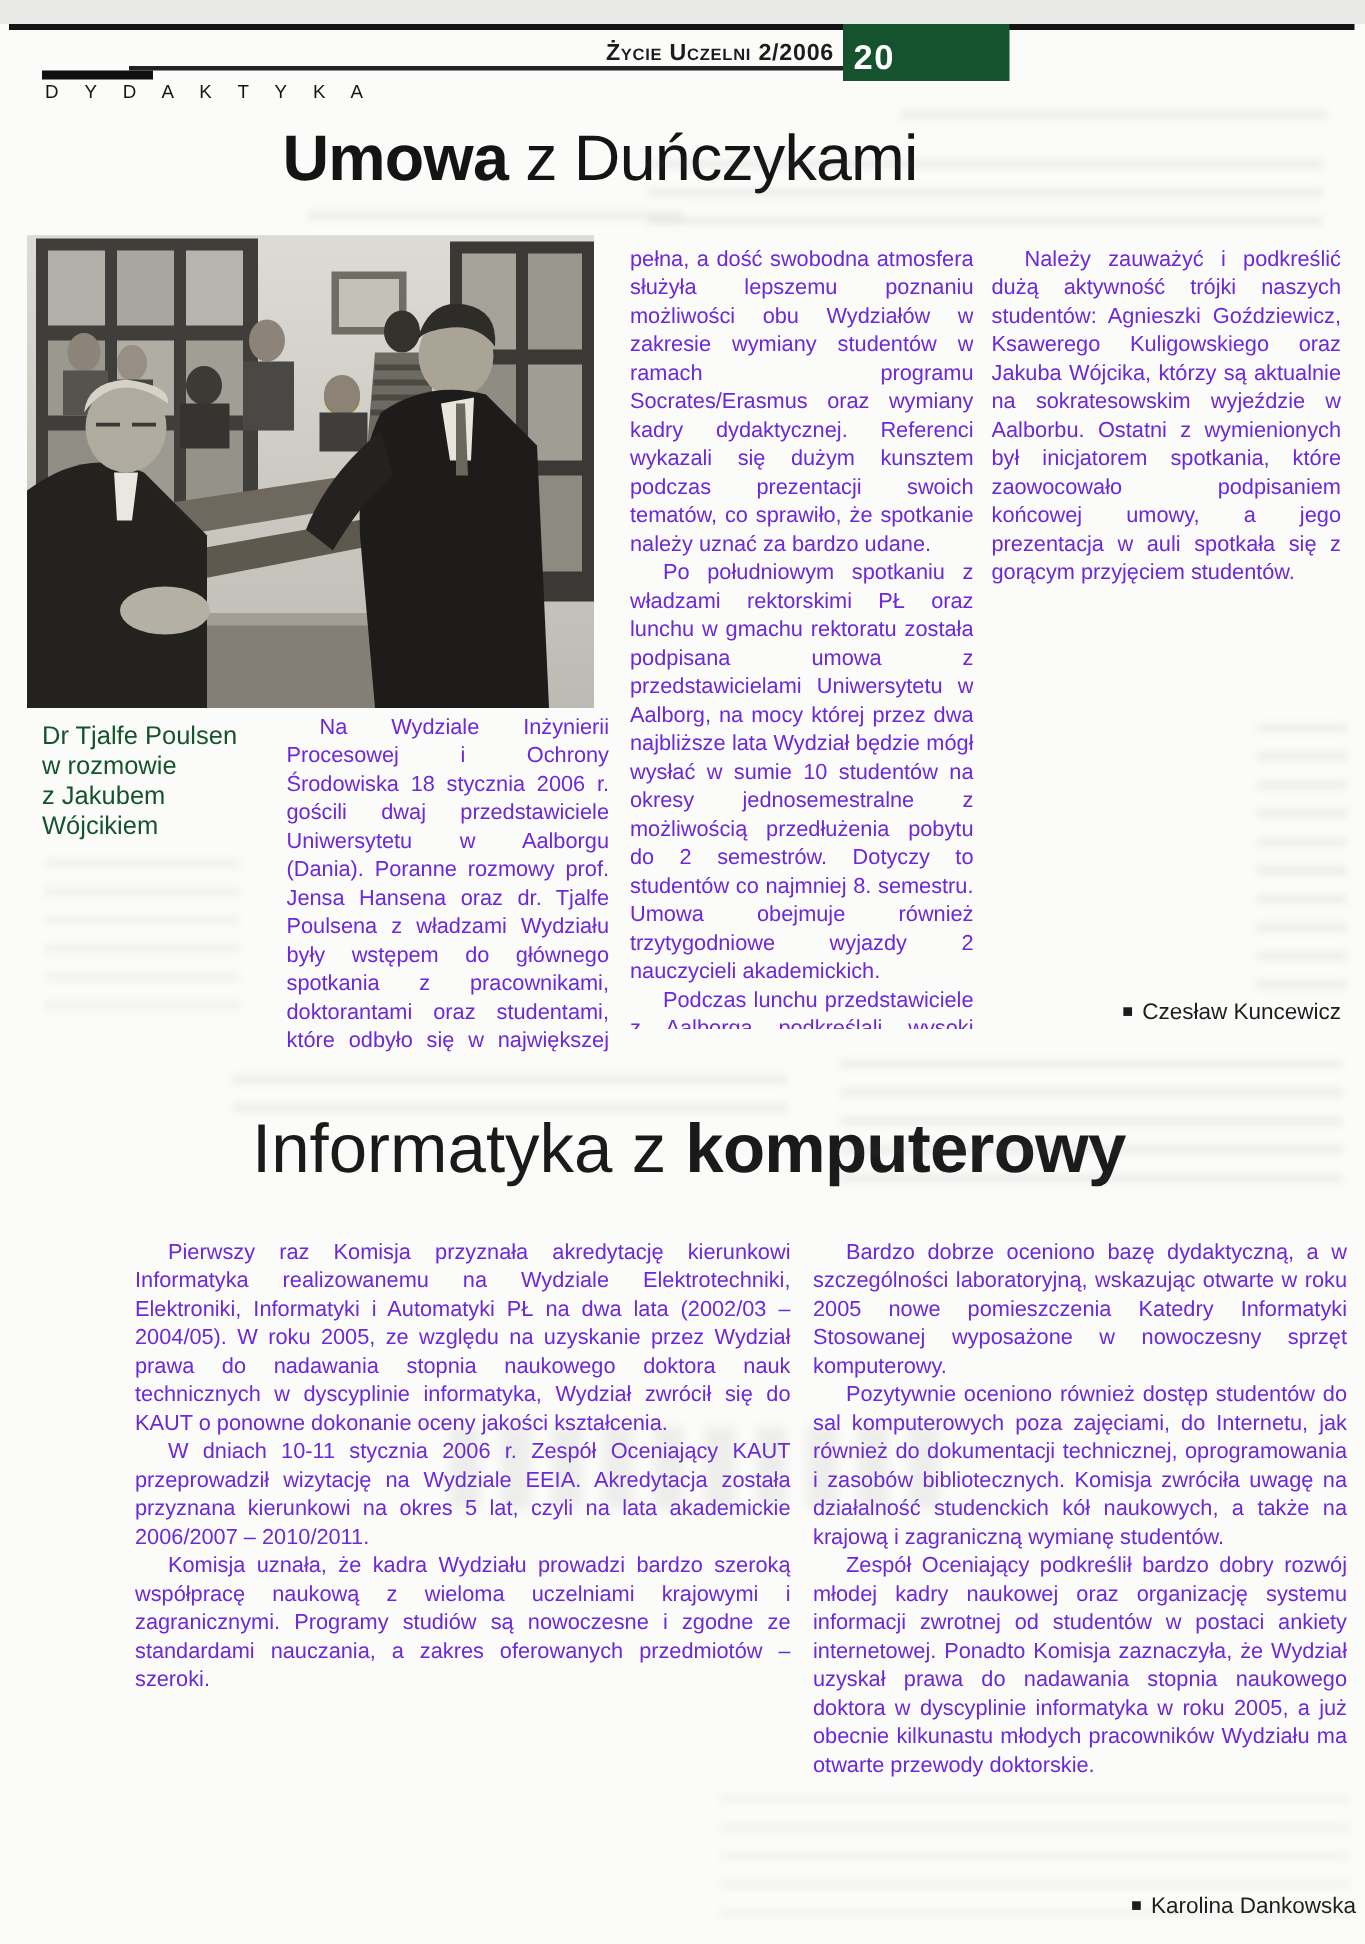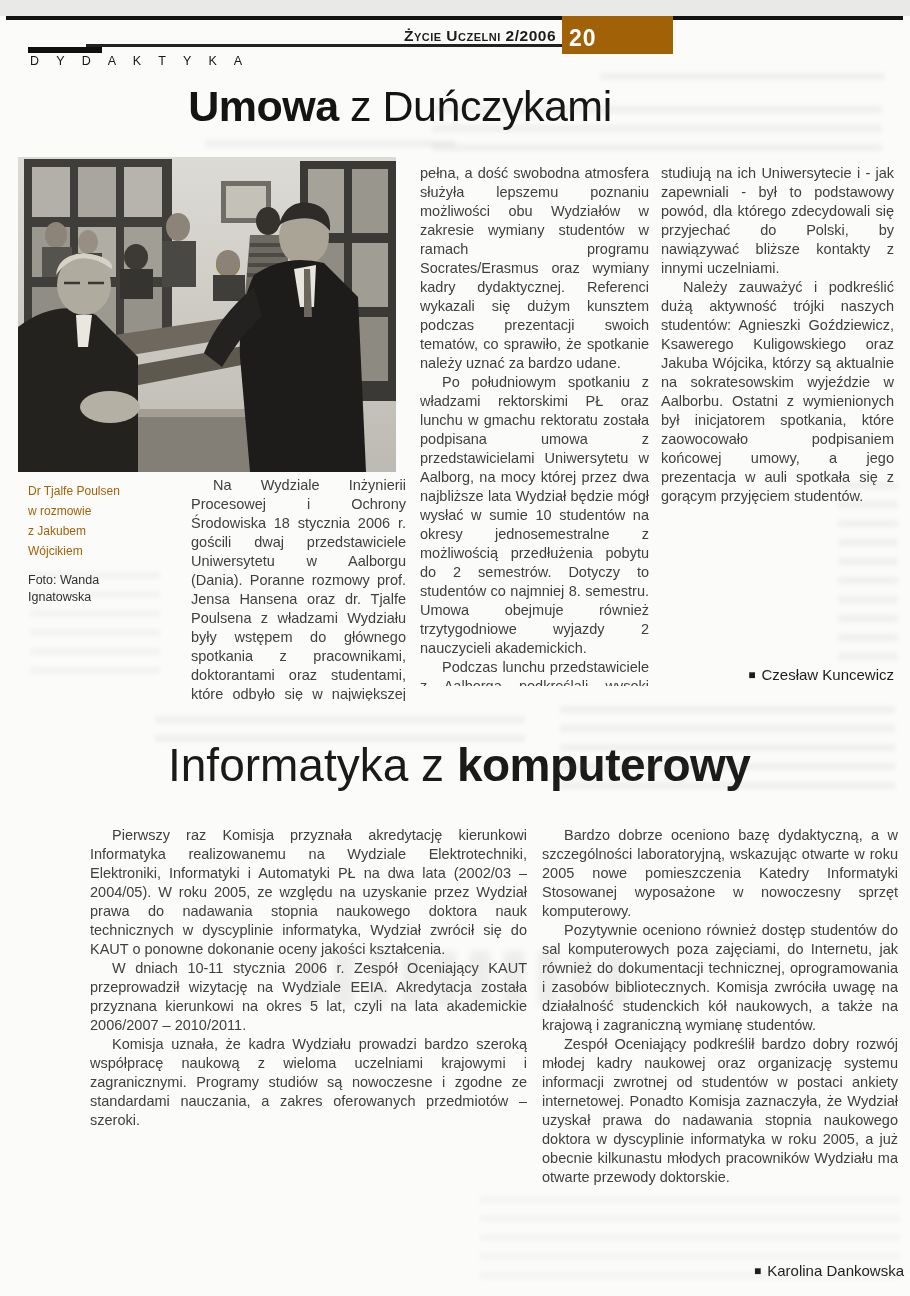--- a/index.html
+++ b/index.html
@@ -3,45 +3,45 @@
 <meta charset="utf-8">
 <style>
   html,body{margin:0;padding:0;background:#e9e9e7;}
   .page{
     position:relative;width:910px;height:1296px;margin:16px auto;
     background:#fbfbf9;overflow:hidden;
     font-family:"Liberation Sans", sans-serif;color:#262626;
   }
   
   .topline{position:absolute;left:6px;top:0;width:897px;height:4px;background:#131313;}
-  .badge{position:absolute;left:562px;top:0;width:111px;height:38px;background:#a16207;}
+  .badge{position:absolute;left:562px;top:0;width:111px;height:38px;background:#14532d;}
   .badge span{position:absolute;left:7px;bottom:2px;color:#fff;font-size:23px;font-weight:bold;letter-spacing:1px;}
   .pubtitle{
     position:absolute;left:300px;top:11px;width:256px;text-align:right;
     font-size:15.5px;font-weight:600;font-variant:small-caps;letter-spacing:.5px;color:#1c1c1c;
   }
   .headrule{position:absolute;left:86px;top:28px;width:476px;height:2.5px;background:#222;}
   .secbar{position:absolute;left:28px;top:31px;width:74px;height:6px;background:#101010;}
   .seclabel{position:absolute;left:30px;top:38px;font-size:12.5px;font-weight:500;letter-spacing:7px;color:#161616;}
   
   .title1{position:absolute;left:120px;top:66px;width:560px;text-align:center;
     font-size:43px;color:#141414;letter-spacing:-.5px;white-space:nowrap;}
   .title1 .b{font-weight:bold;}
   .title1 .r{font-weight:400;}
   .title2{position:absolute;left:168px;top:722px;width:600px;
     font-size:46px;color:#1a1a1a;letter-spacing:0;white-space:nowrap;}
   .title2 .l{font-weight:400;}
   .title2 .b{font-weight:bold;letter-spacing:-.5px;}
   
   .photo{position:absolute;left:18px;top:141px;width:378px;height:315px;background:#c9c7c2;overflow:hidden;}
   
-  .caption{position:absolute;left:28px;top:465px;width:158px;font-size:12px;line-height:20px;color:#a16207;}
+  .caption{position:absolute;left:28px;top:465px;width:158px;font-size:17px;line-height:20px;color:#14532d;}
   .credit{position:absolute;left:28px;top:556px;width:158px;font-size:12.5px;line-height:17px;color:#2e2e2e;}
   
-  .col{position:absolute;text-align:justify;font-size:14.5px;line-height:19px;color:#404040;overflow:hidden;}
+  .col{position:absolute;text-align:justify;font-size:14.5px;line-height:19px;color:#6d28d9;overflow:hidden;}
   .col p{margin:0 0 0 0;text-indent:22px;}
   .col p.noind{text-indent:0;}
   .c1{left:191px;top:460px;width:215px;max-height:225px;}
   .c2{left:420px;top:148px;width:229px;max-height:522px;}
   .c3{left:661px;top:148px;width:233px;max-height:498px;}
   .cL{left:90px;top:810px;width:437px;max-height:452px;}
   .cR{left:542px;top:810px;width:356px;max-height:432px;}
   .byline{position:absolute;text-align:right;font-size:15px;font-weight:500;color:#1d1d1d;}
   .byline .mark{font-size:12px;margin-right:6px;position:relative;top:-1px;}
   .by1{left:661px;top:650px;width:233px;}
@@ -148,35 +148,30 @@
       </g>
     </svg>
   </div>
 
   <div class="caption">
     <div>Dr Tjalfe Poulsen</div>
     <div>w rozmowie</div>
     <div>z Jakubem</div>
     <div>Wójcikiem</div>
   </div>
-  <div class="credit">
-    <div>Foto: Wanda</div>
-    <div>Ignatowska</div>
-  </div>
 
   <div class="col c1">
     <p>Na Wydziale Inżynierii Procesowej i Ochrony Środowiska 18 stycznia 2006 r. gościli dwaj przedstawiciele Uniwersytetu w Aalborgu (Dania). Poranne rozmowy prof. Jensa Hansena oraz dr. Tjalfe Poulsena z władzami Wydziału były wstępem do głównego spotkania z pracownikami, doktorantami oraz studentami, które odbyło się w największej auli Wydziału. Sala była</p>
   </div>
   <div class="col c2">
     <p class="noind">pełna, a dość swobodna atmosfera służyła lepszemu poznaniu możliwości obu Wydziałów w zakresie wymiany studentów w ramach programu Socrates/Erasmus oraz wymiany kadry dydaktycznej. Referenci wykazali się dużym kunsztem podczas prezentacji swoich tematów, co sprawiło, że spotkanie należy uznać za bardzo udane.</p>
     <p>Po południowym spotkaniu z władzami rektorskimi PŁ oraz lunchu w gmachu rektoratu została podpisana umowa z przedstawicielami Uniwersytetu w Aalborg, na mocy której przez dwa najbliższe lata Wydział będzie mógł wysłać w sumie 10 studentów na okresy jednosemestralne z możliwością przedłużenia pobytu do 2 semestrów. Dotyczy to studentów co najmniej 8. semestru. Umowa obejmuje również trzytygodniowe wyjazdy 2 nauczycieli akademickich.</p>
     <p>Podczas lunchu przedstawiciele z Aalborga podkreślali wysoki poziom polskich studentów, którzy aktualnie</p>
   </div>
   <div class="col c3">
-    <p class="noind">studiują na ich Uniwersytecie i - jak zapewniali - był to podstawowy powód, dla którego zdecydowali się przyjechać do Polski, by nawiązywać bliższe kontakty z innymi uczelniami.</p>
     <p>Należy zauważyć i podkreślić dużą aktywność trójki naszych studentów: Agnieszki Goździewicz, Ksawerego Kuligowskiego oraz Jakuba Wójcika, którzy są aktualnie na sokratesowskim wyjeździe w Aalborbu. Ostatni z wymienionych był inicjatorem spotkania, które zaowocowało podpisaniem końcowej umowy, a jego prezentacja w auli spotkała się z gorącym przyjęciem studentów.</p>
   </div>
   <div class="byline by1">
     <span class="mark">■</span><span>Czesław Kuncewicz</span>
   </div>
 
   <div class="title2"><span class="l">Informatyka z </span><span class="b">komputerowy</span></div>
 
   <div class="col cL">
     <p>Pierwszy raz Komisja przyznała akredytację kierunkowi Informatyka realizowanemu na Wydziale Elektrotechniki, Elektroniki, Informatyki i Automatyki PŁ na dwa lata (2002/03 – 2004/05). W roku 2005, ze względu na uzyskanie przez Wydział prawa do nadawania stopnia naukowego doktora nauk technicznych w dyscyplinie informatyka, Wydział zwrócił się do KAUT o ponowne dokonanie oceny jakości kształcenia.</p>

